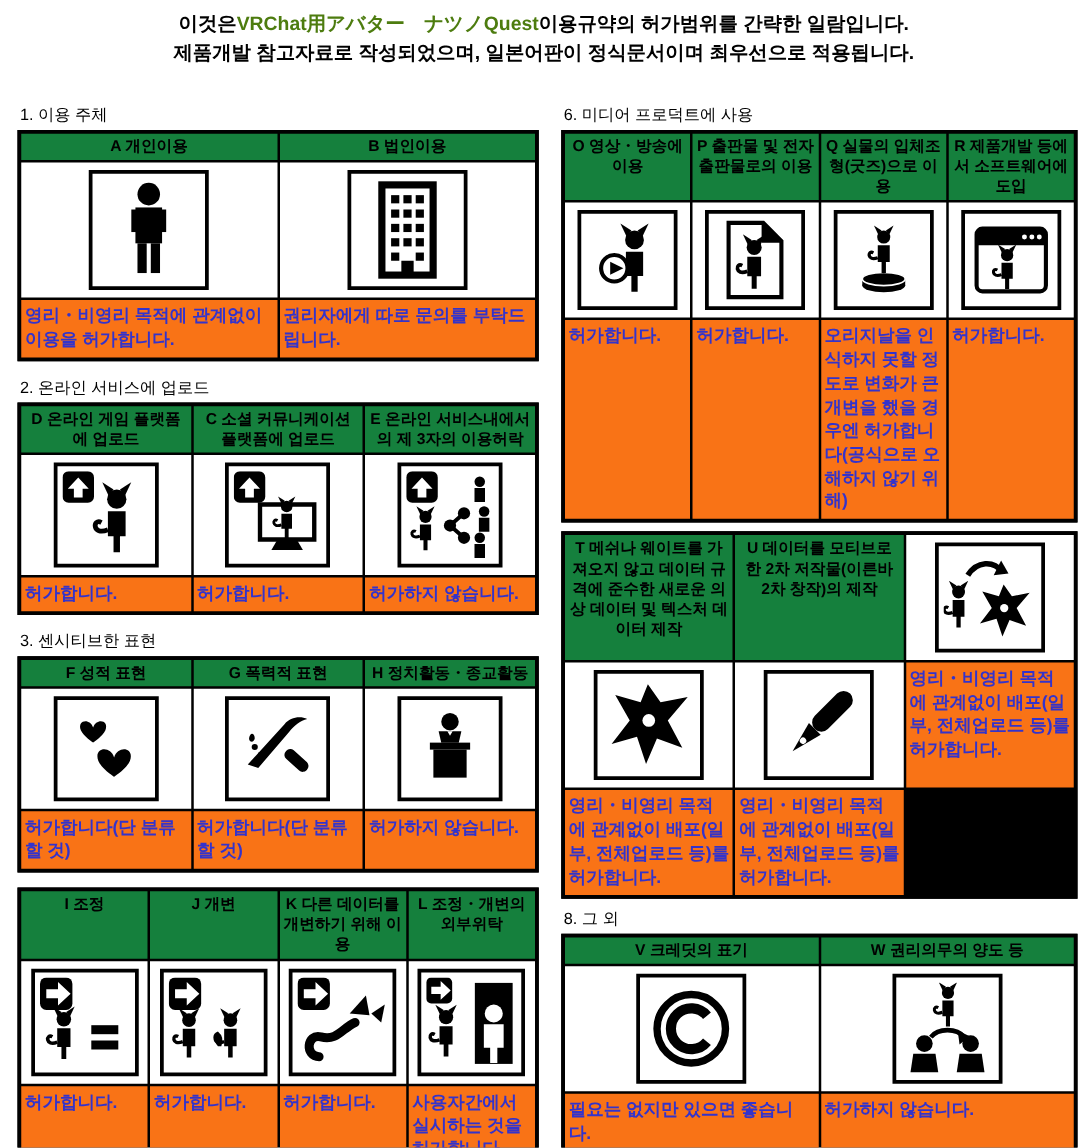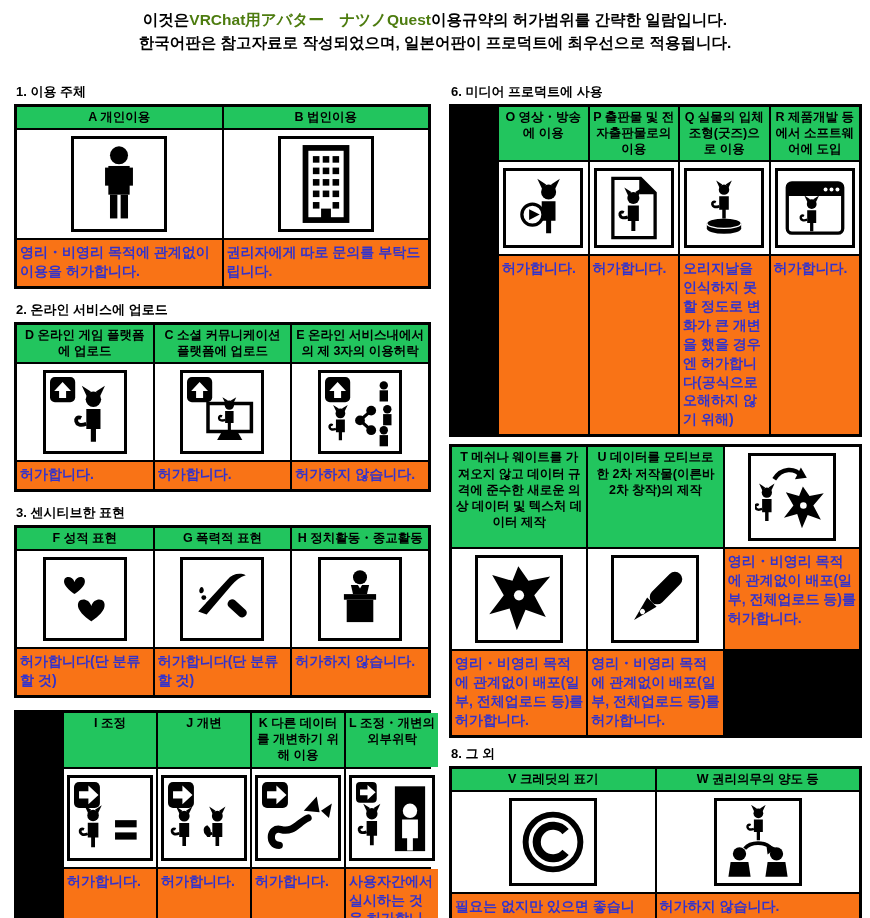--- a/index.html
+++ b/index.html
@@ -7,44 +7,44 @@
   .title{text-align:center;font-weight:bold;font-size:15.5px;line-height:1.5;margin-top:8px;}
   .title .hl{color:#4d7c0f;}
   .cols{display:flex;gap:18px;padding-left:14px;padding-right:8px;margin-top:28px;}
   .col{display:flex;flex-direction:column;}
   .col-left{width:417px;flex:0 0 417px;}
   .col-right{width:413px;flex:0 0 413px;}
   .sec{margin-top:12px;}
   .sec:first-child{margin-top:0;}
   .col-right .sec{margin-top:7px;}
   .col-right .sec:first-child{margin-top:0;}
-  .sec-label{font-size:13px;font-weight:bold;margin:0 0 3px 2px;}
+  .sec-label{font-size:13px;font-weight:normal;margin:0 0 3px 2px;}
   .tbl{display:grid;background:#000;gap:2px;border:3px solid #000;}
   .cols-1{grid-template-columns:1fr;}
   .cols-2{grid-template-columns:1fr 1fr;}
   .cols-3{grid-template-columns:1fr 1fr 1fr;}
-  .cols-4{grid-template-columns:1fr 1fr 1fr 1fr;padding-left:47px;}
-  .th{background:#22c55e;font-weight:bold;font-size:12.5px;text-align:center;padding:2px 3px 3px;line-height:1.3;}
+  .cols-4{grid-template-columns:1fr 1fr 1fr 1fr;}
+  .th{background:#15803d;font-weight:bold;font-size:12.5px;text-align:center;padding:2px 3px 3px;line-height:1.3;}
   .ti{background:#fff;display:flex;align-items:center;justify-content:center;padding:6px 3px;}
   .ta{background:#f97316;color:#3333cc;font-weight:bold;font-size:14px;padding:3px 3px 5px;line-height:1.35;}
   .frame{border:3px solid #000;background:#fff;box-sizing:border-box;display:flex;align-items:center;justify-content:center;width:86px;height:86px;padding:4px;}
   .frame svg{width:100%;height:100%;display:block;}
   .sec-1 .frame{width:96px;height:96px;}
   .sec-2 .frame,.sec-3 .frame{width:84px;height:84px;}
   .sec-4 .frame{width:86px;height:86px;}
   .sec-6 .frame{width:80px;height:80px;}
   .sec-7 .frame{width:88px;height:88px;}
   .sec-8 .frame{width:88px;height:88px;}
 </style>
 </head>
 <body>
 
 <div class="title">
   <div><span>이것은</span><span class="hl">VRChat用アバター　ナツノQuest</span><span>이용규약의 허가범위를 간략한 일람입니다.</span></div>
-  <div>한국어판은 참고자료로 작성되었으며, 일본어판이 프로덕트에 최우선으로 적용됩니다.</div>
+  <div>제품개발 참고자료로 작성되었으며, 일본어판이 정식문서이며 최우선으로 적용됩니다.</div>
 </div>
 
 <div class="cols">
   <div class="col col-left">
 
     <section class="sec sec-1">
       <div class="sec-label">1. 이용 주체</div>
       <div class="tbl cols-2">
         <div class="th">A 개인이용</div>
         <div class="th">B 법인이용</div>

